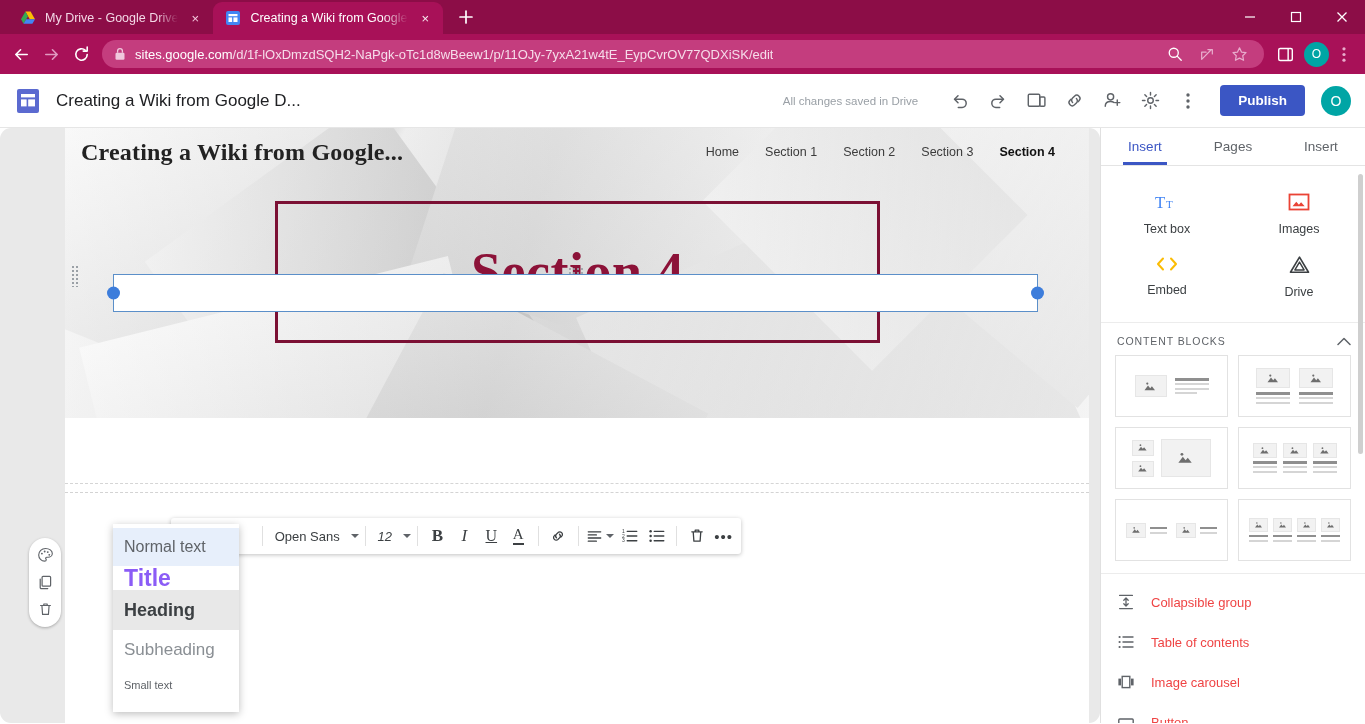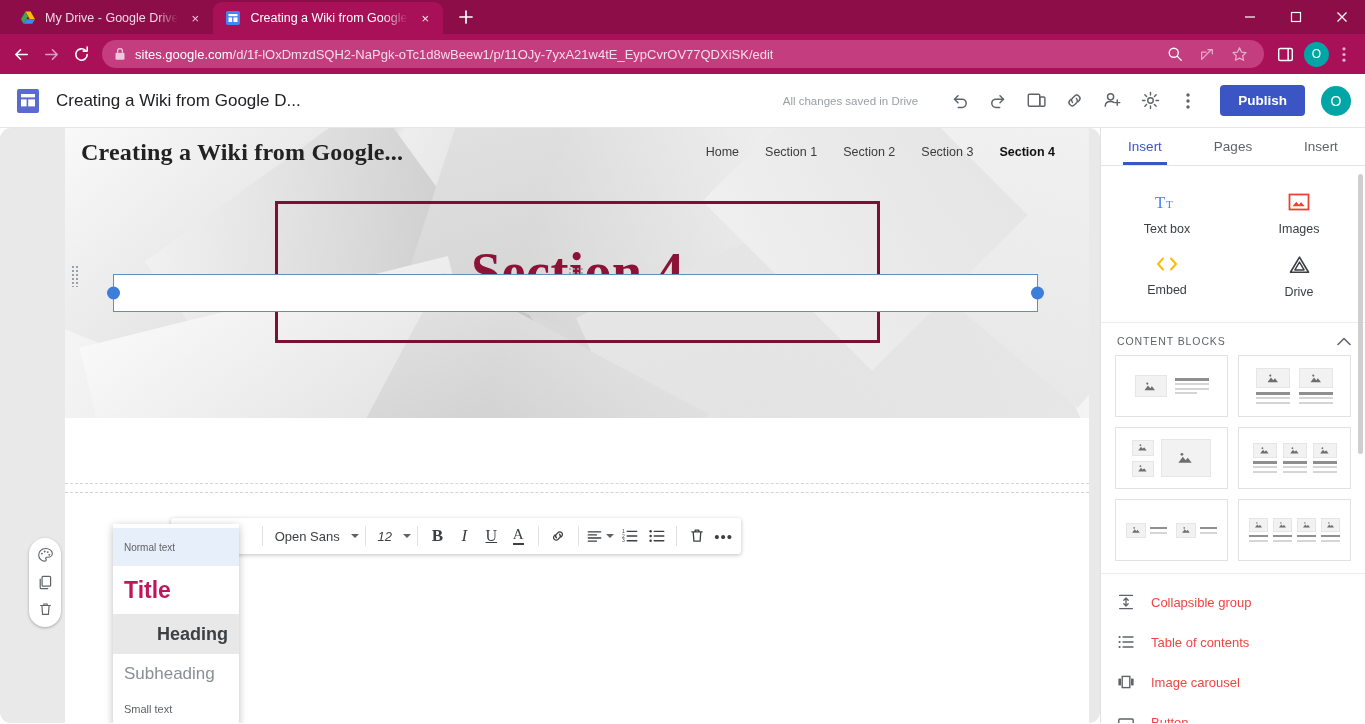--- a/index.html
+++ b/index.html
@@ -320,23 +320,23 @@
     z-index: 20;
     padding: 4px 0 12px 0;
   }
   .style-item {
     padding: 4px 11px;
     color: #3c4043;
     display: flex; align-items: center;
     height: 38px;
   }
   .style-item[data-state="selected"] { background: #e7effb; }
-  .style-item[data-state="hover"] { background: #e8e8e8; justify-content: flex-end; }
-  .sty-normal { font-size: 10px; color: #5f6368; }
-  .sty-title { font-size: 23px; font-weight: bold; color: #be185d; height: 48px; }
+  .style-item[data-state="hover"] { background: #e8e8e8; }
+  .sty-normal { font-size: 16px; color: #5f6368; }
+  .sty-title { font-size: 23px; font-weight: bold; color: #8b5cf6; height: 24px; }
   .sty-heading { font-size: 18px; font-weight: bold; color: #3c4043; height: 40px; }
   .sty-subheading { font-size: 17px; color: #8a8f94; height: 40px; }
   .sty-small { font-size: 11px; color: #5f6368; height: 30px; }
 
   
   #right-panel {
     width: 265px; height: 595px;
     background: #fff;
     border-left: 1px solid #e0e0e0;
     position: relative;

